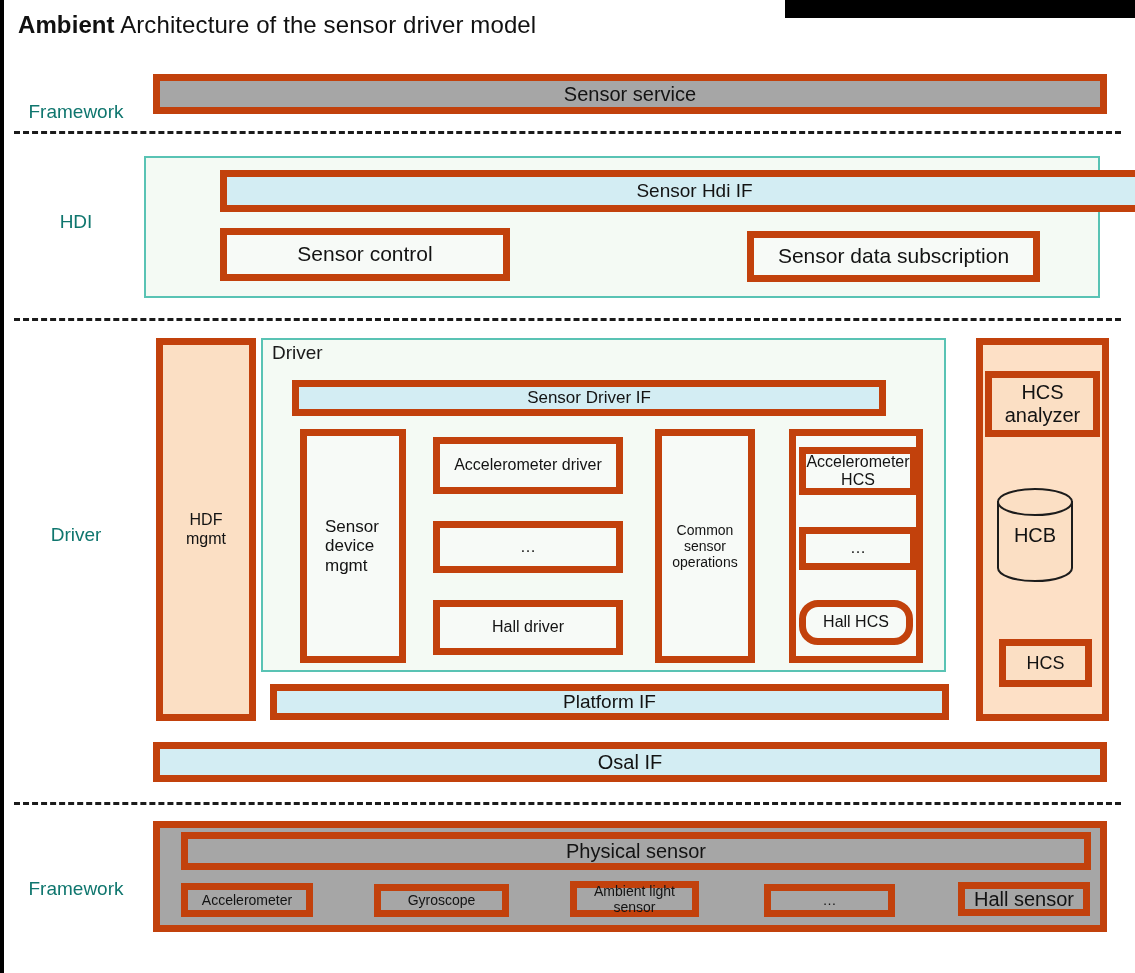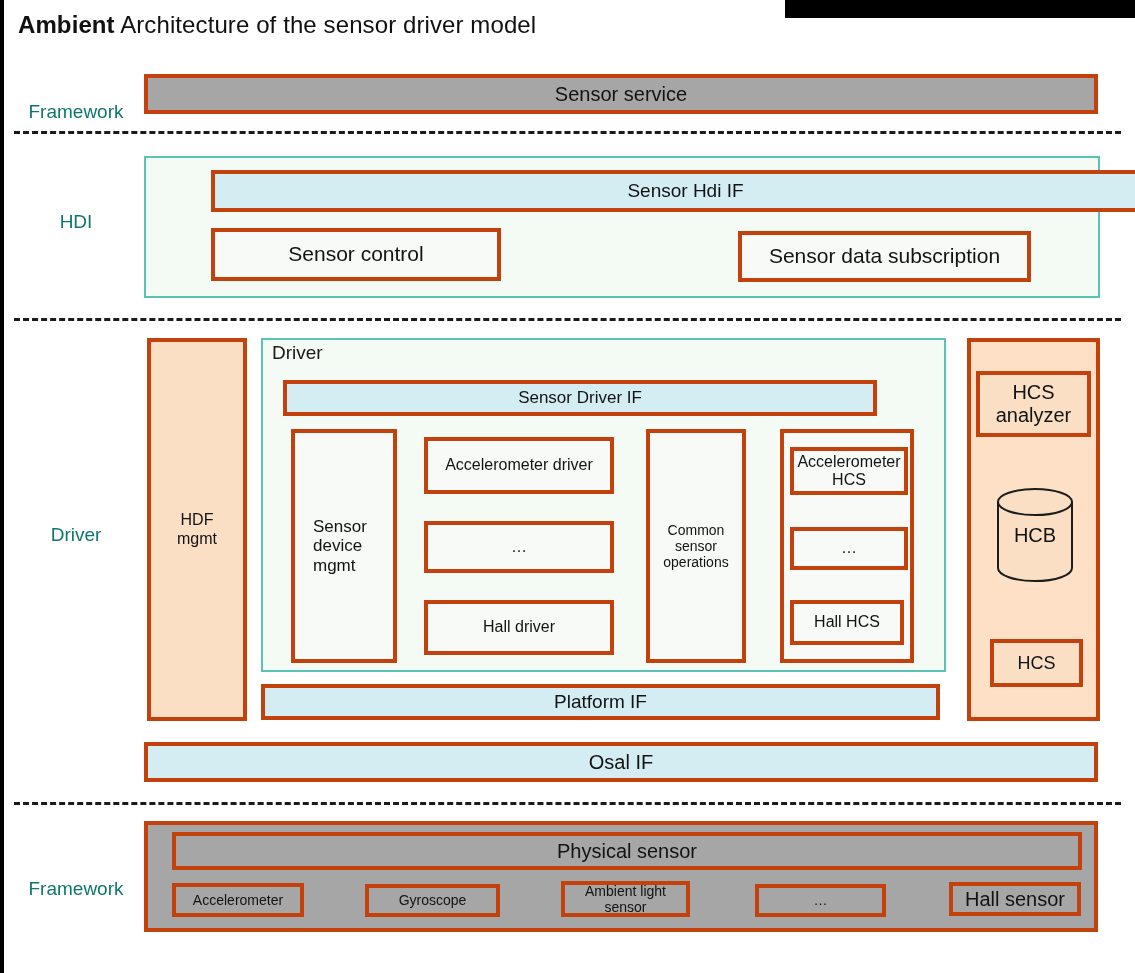--- a/index.html
+++ b/index.html
@@ -43,25 +43,26 @@
   
   .divider{
     position:absolute; left:14px; width:1107px; height:0;
     border-top:3px dashed #1b1b1b;
   }
 
   
   .box{
     position:absolute;
     box-sizing:border-box;
-    border:4px solid #c2410c;
+    border:7px solid #c2410c;
     display:flex; align-items:center; justify-content:center;
     text-align:center;
     color:#131313;
     line-height:1.15;
+    margin-left:9px;
   }
   .gray{ background:#a6a6a6; }
   .blue{ background:#d3edf3; }
   .white{ background:#f7faf7; }
   .peach{ background:#fbdfc4; }
   .peach-soft{ background:#fde0c6; }
 
   
   .teal-box{
     position:absolute;
@@ -145,21 +146,21 @@
     <span>operations</span>
   </div>
 
   <div class="box white" style="left:780px; top:429px; width:134px; height:234px;"></div>
 
   <div class="box white" style="left:790px; top:447px; width:118px; height:48px; font-size:16px; flex-direction:column;">
     <span>Accelerometer</span>
     <span>HCS</span>
   </div>
   <div class="box white" style="left:790px; top:527px; width:118px; height:43px; font-size:16px;">…</div>
-  <div class="box white" style="left:790px; top:600px; width:114px; height:45px; font-size:16px;">Hall HCS</div>
+  <div class="box white" style="left:790px; top:600px; width:114px; height:45px; font-size:16px;border-radius:19px;">Hall HCS</div>
 
   <div class="box blue" style="left:261px; top:684px; width:679px; height:36px; font-size:19px;">Platform IF</div>
 
   <div class="box peach-soft" style="left:967px; top:338px; width:133px; height:383px;"></div>
 
   <div class="box peach" style="left:976px; top:371px; width:115px; height:66px; font-size:20px; flex-direction:column;">
     <span>HCS</span>
     <span>analyzer</span>
   </div>
 

